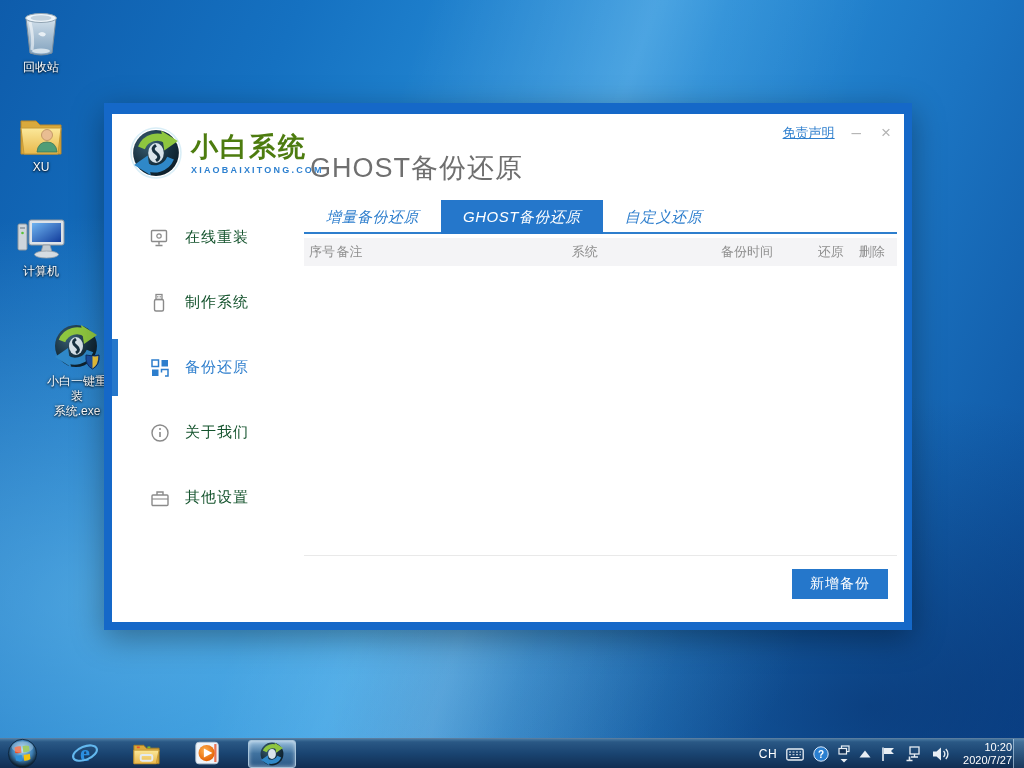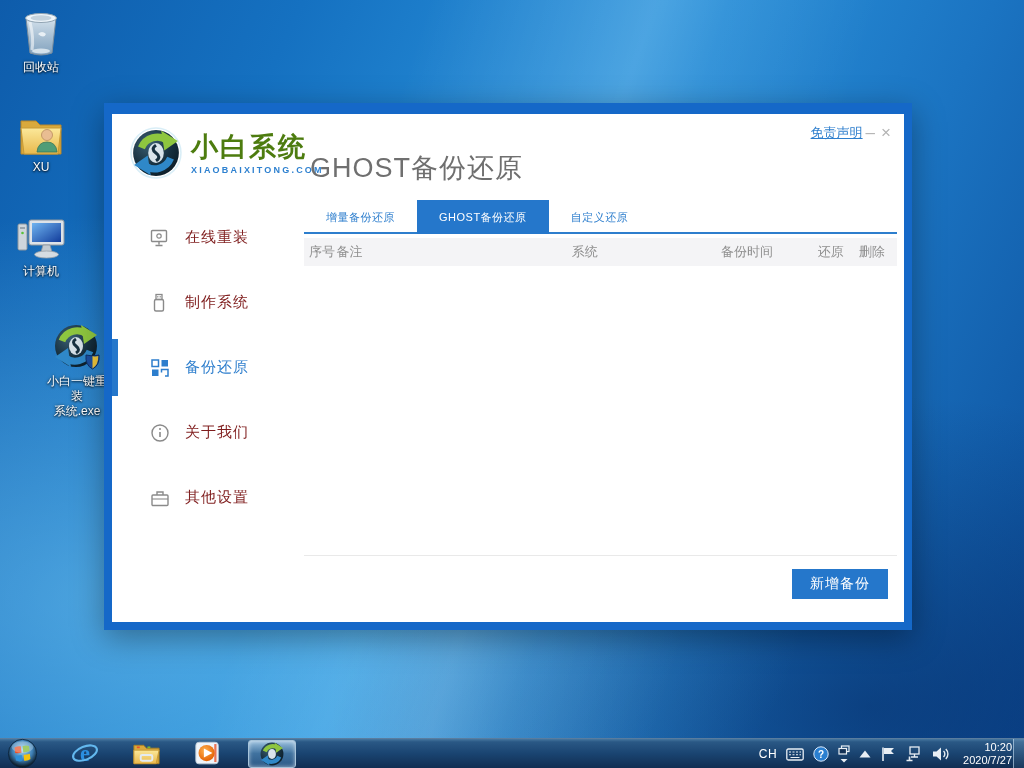--- a/index.html
+++ b/index.html
@@ -25,44 +25,44 @@
   .dlabel { margin-top:2px; font-size:12px; color:#fff; line-height:15px;
     text-shadow:0 1px 2px rgba(0,0,0,.85), 0 0 3px rgba(0,0,0,.6); }
   #di-recycle { top:4px; }  #di-xu { top:110px; }  #di-computer { top:212px; }  #di-app { top:318px;margin-left:36px; }
 
   
   .app-window { position:absolute; left:104px; top:103px; width:808px; height:527px;
     background:#fff; border-style:solid; border-color:#1568c8;
     border-width:11px 8px 8px 8px; box-shadow:0 8px 30px rgba(0,0,0,.35); }
   .win-inner { position:relative; width:792px; height:508px; background:#fff; }
 
-  .controls-row { position:absolute; top:10px; right:10px; display:flex; align-items:center; }
+  .controls-row { position:absolute; top:10px; right:10px; display:flex; align-items:center; gap:14px; }
   .disclaimer { font-size:13px; color:#2d7ecd; text-decoration:underline; cursor:pointer; }
   .win-btn { font-size:17px; color:#b4b4b4; line-height:18px; cursor:pointer; padding:0 3px; }
 
   .logo-wrap { position:absolute; left:18px; top:13px; display:flex; align-items:center; }
   .brand-text { margin-left:9px; }
   .brand-name { font-size:27px; font-weight:bold; color:#4d7c0f; letter-spacing:2px; line-height:30px; }
   .brand-domain { font-size:9px; font-weight:bold; color:#2e81d0; letter-spacing:2.2px; margin-top:3px; }
 
   .page-title { position:absolute; left:198px; top:36px; font-size:27px; color:#6f6f6f; letter-spacing:1px; }
 
   
   .sidebar { position:absolute; left:0; top:91px; width:192px; }
   .side-item { position:relative; height:65px; display:flex; align-items:center; cursor:pointer; }
   .side-item .sicon { position:absolute; left:38px; width:20px; height:20px; }
-  .side-item .slabel { position:absolute; left:73px; font-size:15px; color:#7f1d1d; letter-spacing:1px; }
+  .side-item .slabel { position:absolute; left:73px; font-size:15px; color:#14532d; letter-spacing:1px; }
   .side-item.active .slabel { color:#2d7ecd; }
   .active-bar { position:absolute; left:0; top:225px; width:6px; height:57px; background:#2577cb; }
 
   
   .content { position:absolute; left:192px; top:86px; width:593px; }
   .tabs { display:flex; height:34px; border-bottom:2px solid #2d7ecd; }
-  .tab { height:34px; line-height:34px; padding:0 22px; font-size:11px; color:#2d7ecd;
-    cursor:pointer; letter-spacing:.5px; }
+  .tab { height:34px; line-height:34px; padding:0 22px; font-size:15px; color:#2d7ecd;
+    cursor:pointer; letter-spacing:.5px;font-style:italic; }
   .tab.active { background:#2577cb; color:#fff; }
 
   .thead { display:flex; align-items:center; height:28px; margin-top:4px; background:#f4f4f6;
     font-size:13px; color:#8f8f8f; padding-left:5px; }
   .th-xh{width:32px;} .th-bz{width:217px;} .th-xt{width:136px;margin-left:48px;} .th-sj{width:112px;margin-left:32px;}
   .th-hy{width:48px;} .th-sc{width:44px;}
 
   .tbody-empty { height:289px; background:#fff; }
   .footer-divider { height:1px; background:#e9e9e9; }
   .footer-row { display:flex; justify-content:flex-end; padding:13px 9px 0 0; }

